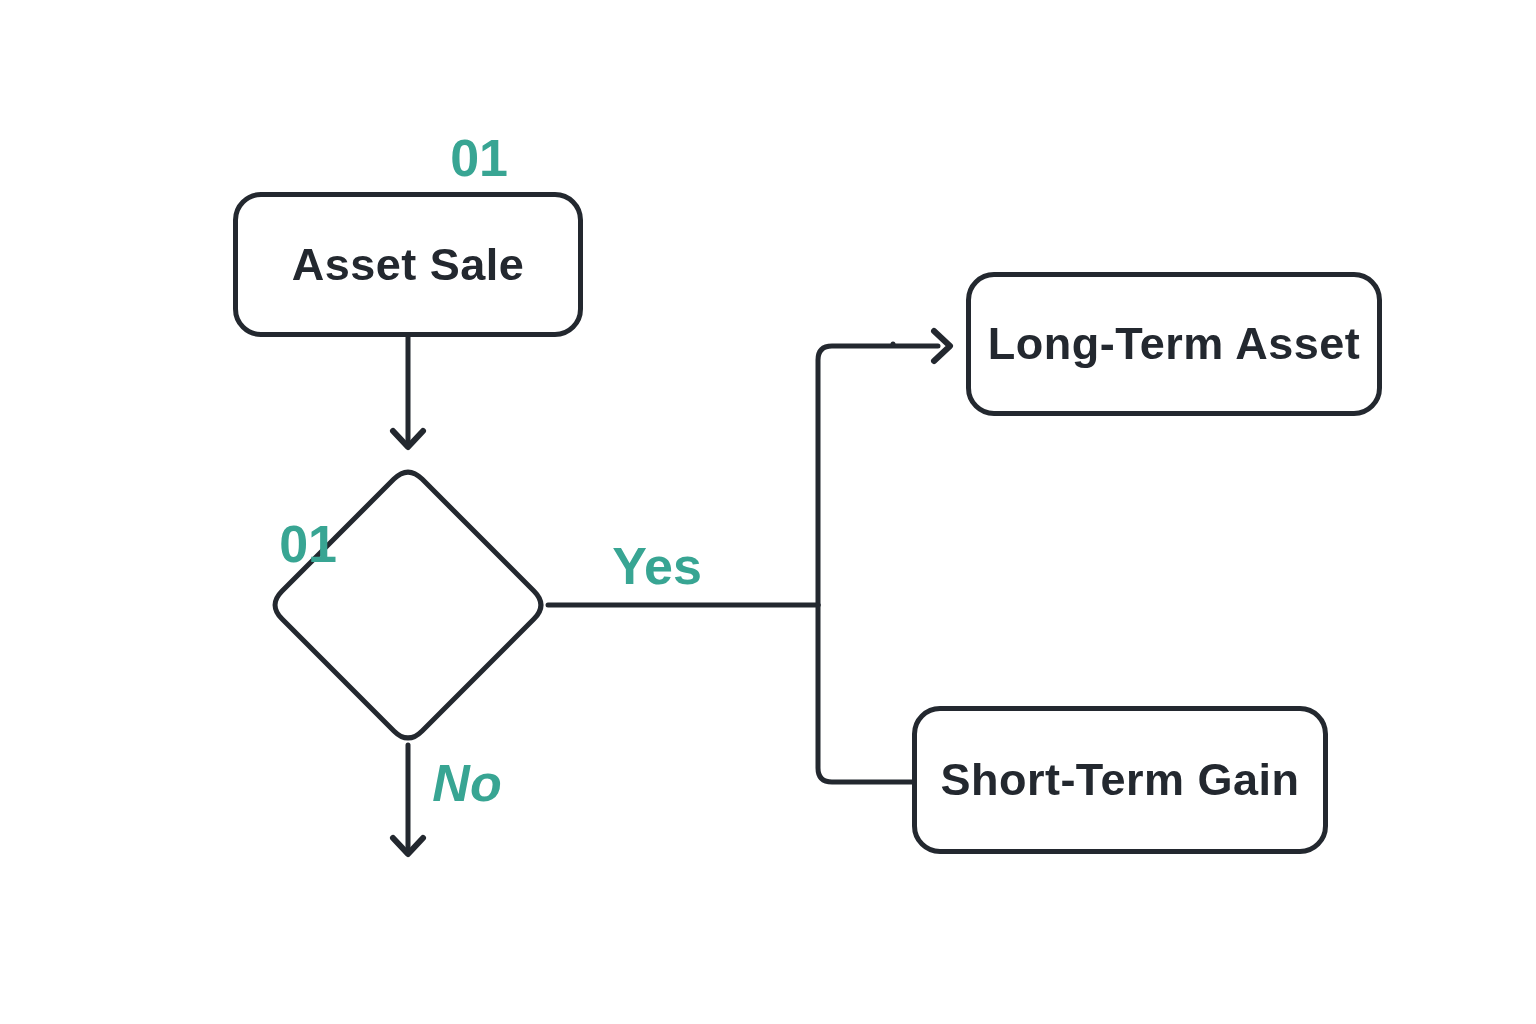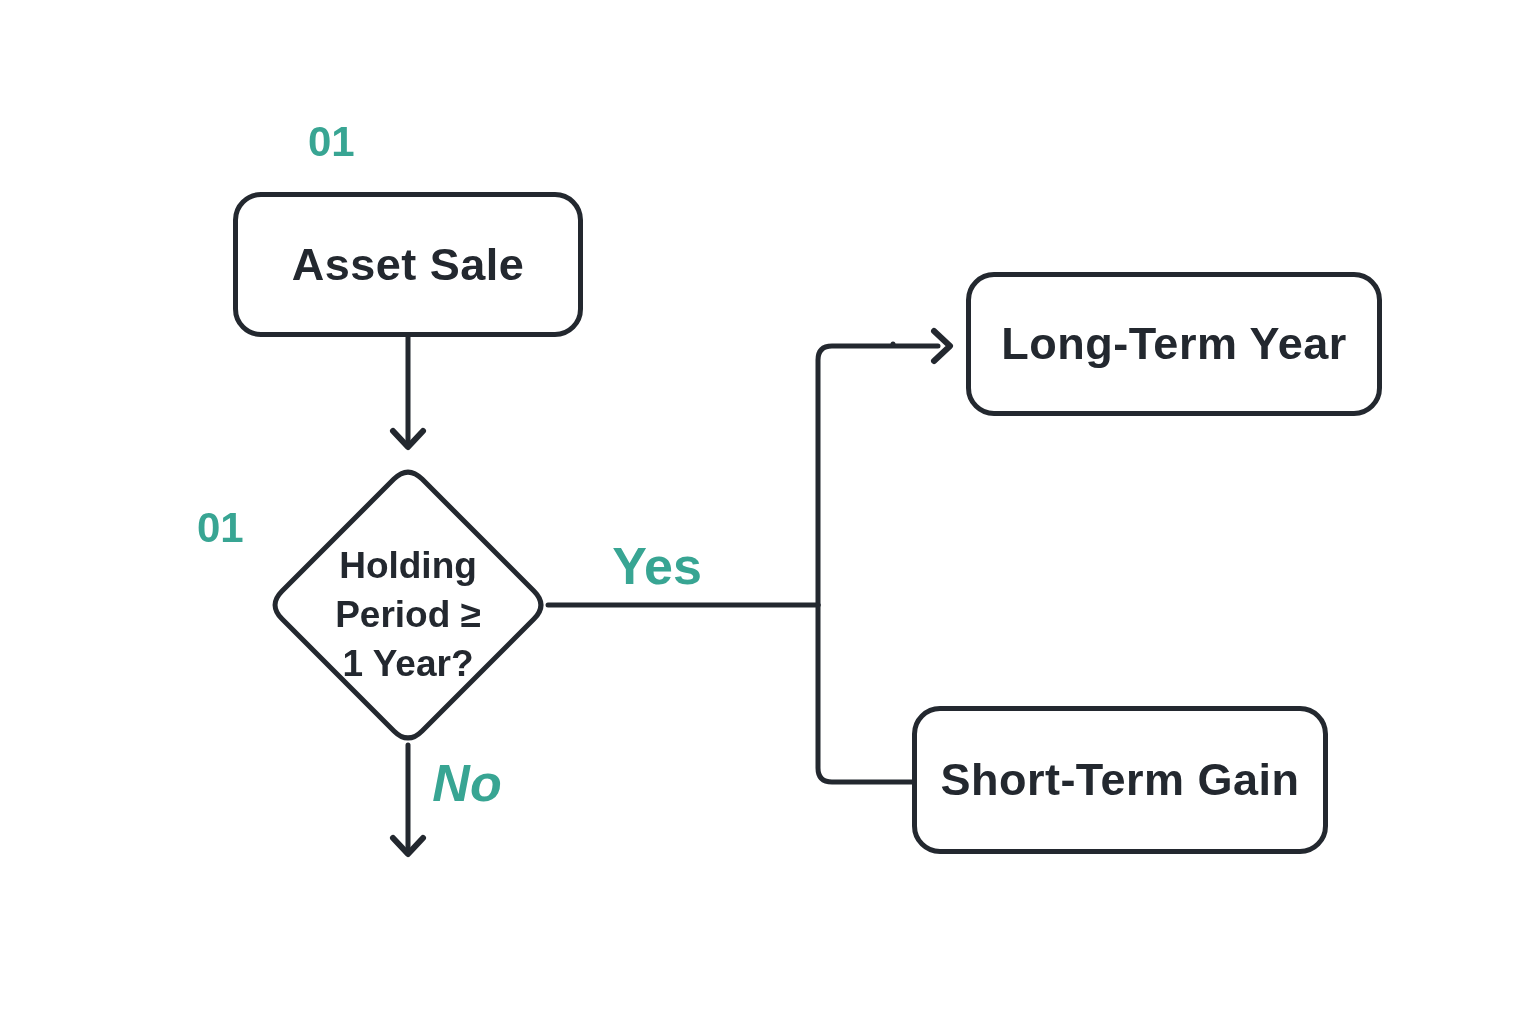--- a/index.html
+++ b/index.html
@@ -26,23 +26,24 @@
     font-size:45px;font-weight:600;color:var(--ink);
     box-sizing:border-box;
     letter-spacing:0.5px;
   }
   .node-asset{left:233px;top:192px;width:350px;height:145px;}
   .node-long{left:966px;top:272px;width:416px;height:144px;}
   .node-short{left:912px;top:706px;width:416px;height:148px;}
   .step{
     position:absolute;
     color:var(--teal);
-    font-size:42px;font-weight:600;
-    text-align:left;
+    font-size:52px;font-weight:600;
+    text-align:right;
     line-height:1;
+    margin-top:11px;
   }
   .step-1{left:308px;top:121px;width:200px;}
   .step-2{left:197px;top:507px;width:140px;}
   .diamond-label{
     position:absolute;
     left:258px;top:541px;width:300px;
     text-align:center;
     font-size:37px;font-weight:600;
     line-height:49px;
     white-space:pre-line;
@@ -91,26 +92,23 @@
     <circle cx="893" cy="344" r="2.5" fill="#23282f"></circle>
   </svg>
 
   <div class="step step-1">01</div>
   <div class="step step-2">01</div>
 
   <div class="node node-asset">
     <span>Asset Sale</span>
   </div>
 
-  <div class="diamond-label">Holding
-Period ≥
-1 Year?</div>
 
   <div class="node node-long">
-    <span>Long-Term Year</span>
+    <span>Long-Term Asset</span>
   </div>
 
   <div class="node node-short">
     <span>Short-Term Gain</span>
   </div>
 
   <div class="edge-label edge-label-yes">Yes</div>
   <div class="edge-label edge-label-no">No</div>
 
 </div>

